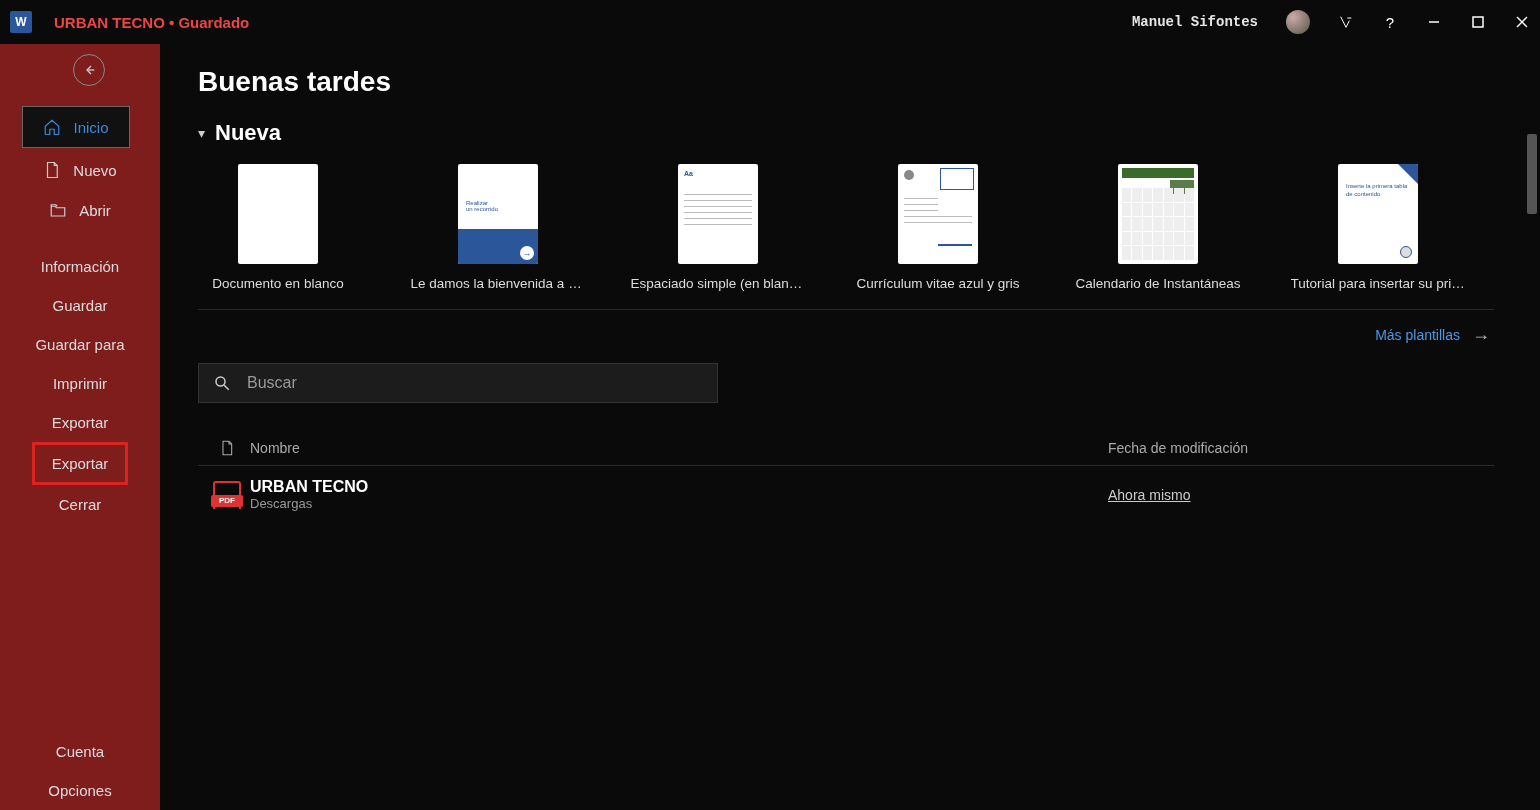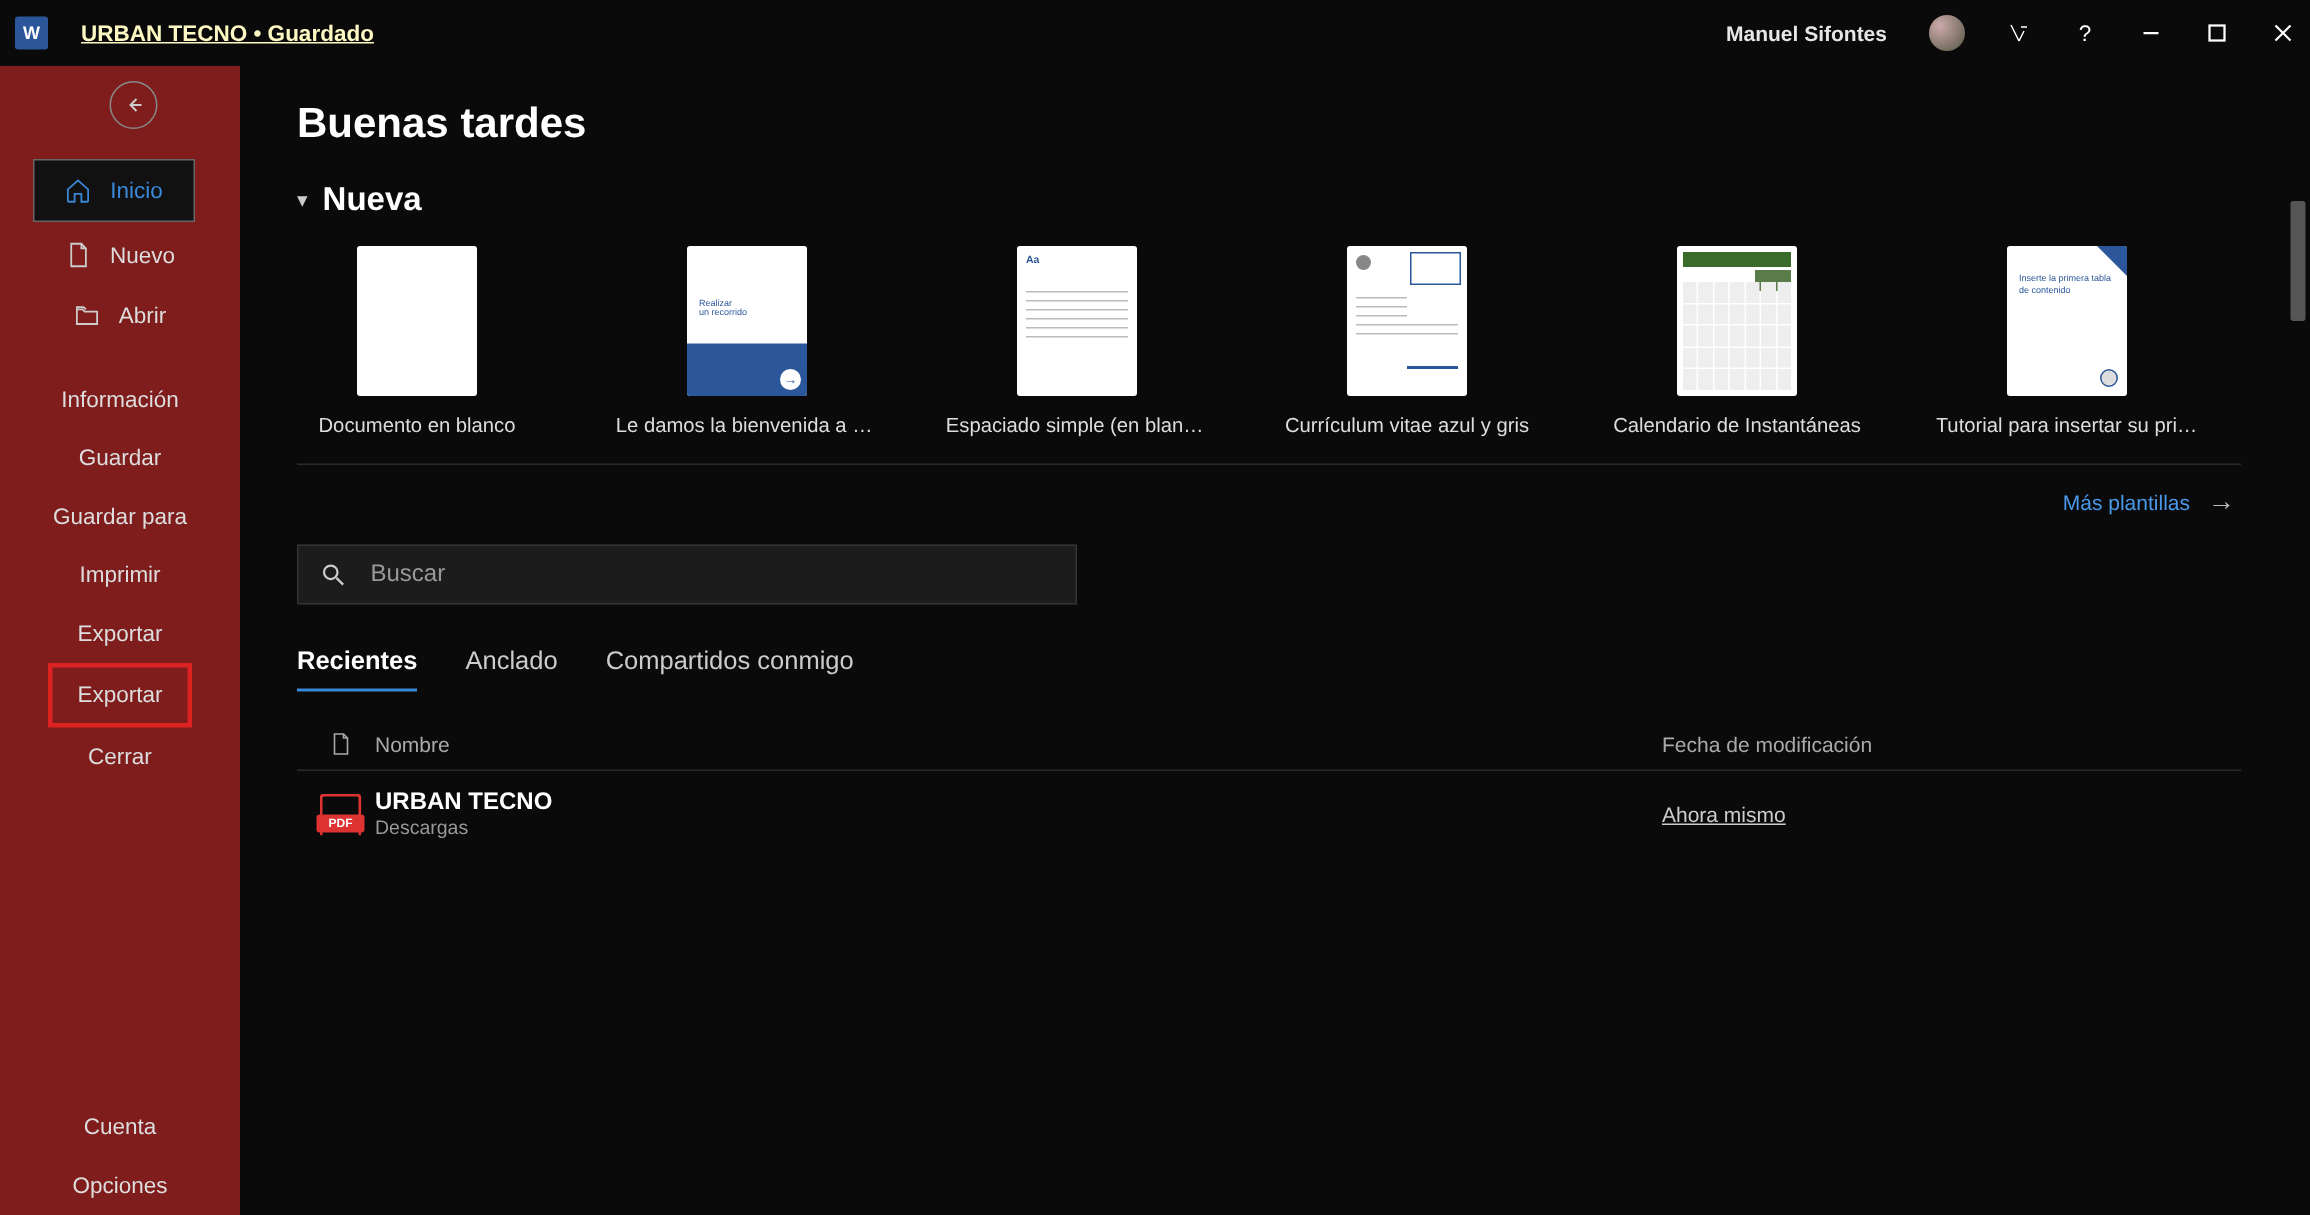--- a/index.html
+++ b/index.html
@@ -1,23 +1,23 @@
 <!DOCTYPE html>
 <html><head>
 <meta charset="utf-8">
 <style>
   * { margin:0; padding:0; box-sizing:border-box; font-family:"Segoe UI",Arial,sans-serif; }
   body { background:#0a0a0a; color:#e6e6e6; width:1540px; height:810px; overflow:hidden; position:relative; }
 
   
   .titlebar { height:44px; display:flex; align-items:center; padding:0 10px; }
   .app-icon { width:22px; height:22px; background:#2b579a; display:flex; align-items:center; justify-content:center; font-size:12px; color:#fff; font-weight:bold; border-radius:2px; margin-right:22px; }
-  .doc-title { font-size:15px; color:#fef9c3; font-weight:600;text-decoration:underline; }
+  .doc-title { font-size:15px; color:#ef4444; font-weight:600; }
   .title-right { margin-left:auto; display:flex; align-items:center; gap:28px; }
-  .user-label { font-size:14px; font-weight:600; }
+  .user-label { font-size:14px; font-weight:600;font-family:Liberation Mono, monospace; }
   .avatar { width:24px; height:24px; border-radius:50%; background:radial-gradient(circle at 30% 30%,#caa,#554); }
   .win-icon { width:16px; height:16px; display:flex; align-items:center; justify-content:center; color:#fff; font-size:15px; cursor:pointer; }
   .win-icon svg { stroke:#fff; fill:none; stroke-width:1.5; }
 
   
   .layout { display:flex; height:calc(100% - 44px); }
   .sidebar { width:160px; background:#7f1d1d; padding-top:10px; display:flex; flex-direction:column;align-items:center; }
   .back-btn { width:32px; height:32px; margin:0 0 18px 18px; display:flex; align-items:center; justify-content:center; border:1.5px solid #888; border-radius:50%; color:#ccc; cursor:pointer; }
   .nav-item { display:flex; align-items:center; gap:12px; padding:11px 20px; font-size:15px; color:#ddd; cursor:pointer; }
   .nav-item.active { background:#111; border:1px solid #666; color:#3a88d8; margin:2px 8px 2px 0; padding-left:20px; }
@@ -301,25 +301,20 @@
     </div>
 
     <div class="search-box">
       <svg width="18" height="18" viewBox="0 0 24 24">
           <circle cx="10" cy="10" r="6"></circle>
           <line x1="15" y1="15" x2="21" y2="21"></line>
         </svg>
       <input class="search-input" placeholder="Buscar" style="">
     </div>
 
-    <div class="tabs">
-      <div class="tab active">Recientes</div>
-      <div class="tab">Anclado</div>
-      <div class="tab">Compartidos conmigo</div>
-    </div>
 
     <div class="table-header">
       <div class="col-icon">
         <svg width="16" height="18" viewBox="0 0 24 24" fill="none" stroke="#aaa" stroke-width="1.6">
             <path d="M6 2h9l4 4v16H6z"></path>
             <path d="M15 2v4h4"></path>
           </svg>
       </div>
       <div class="col-name">Nombre</div>
       <div class="col-date">Fecha de modificación</div>

